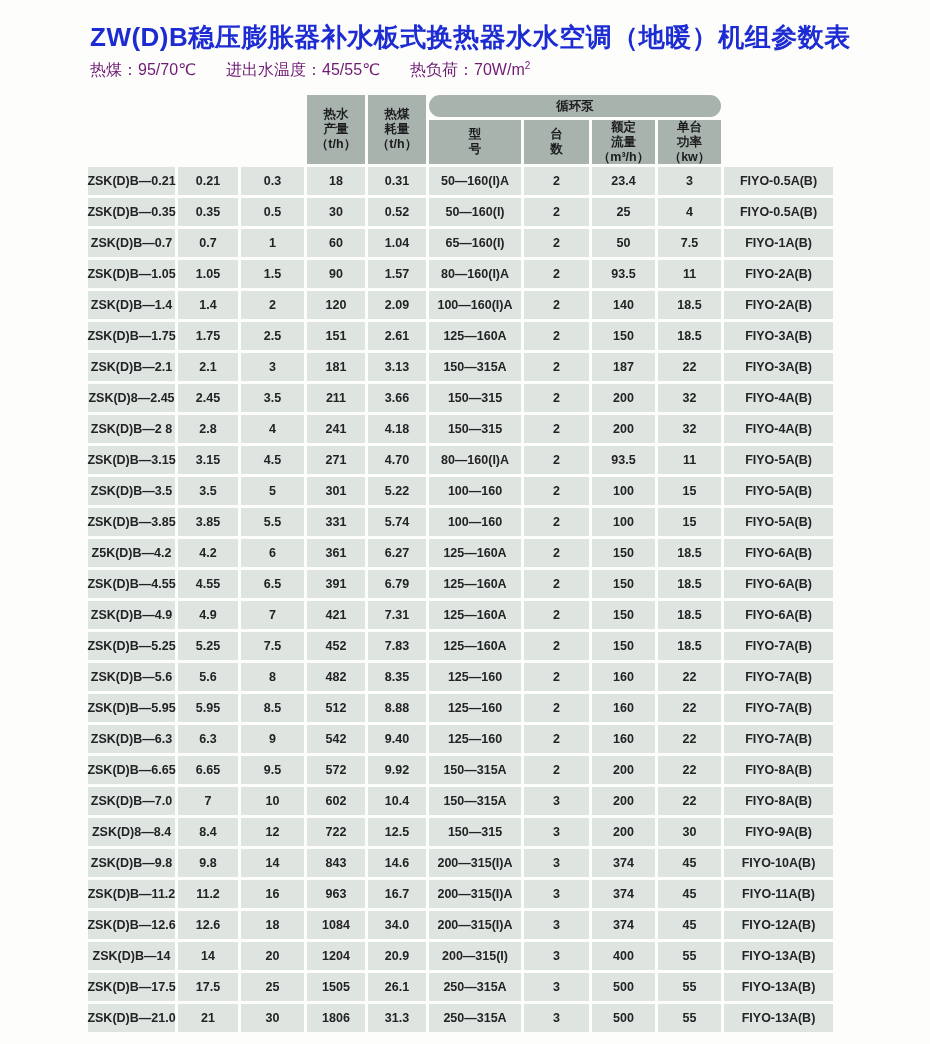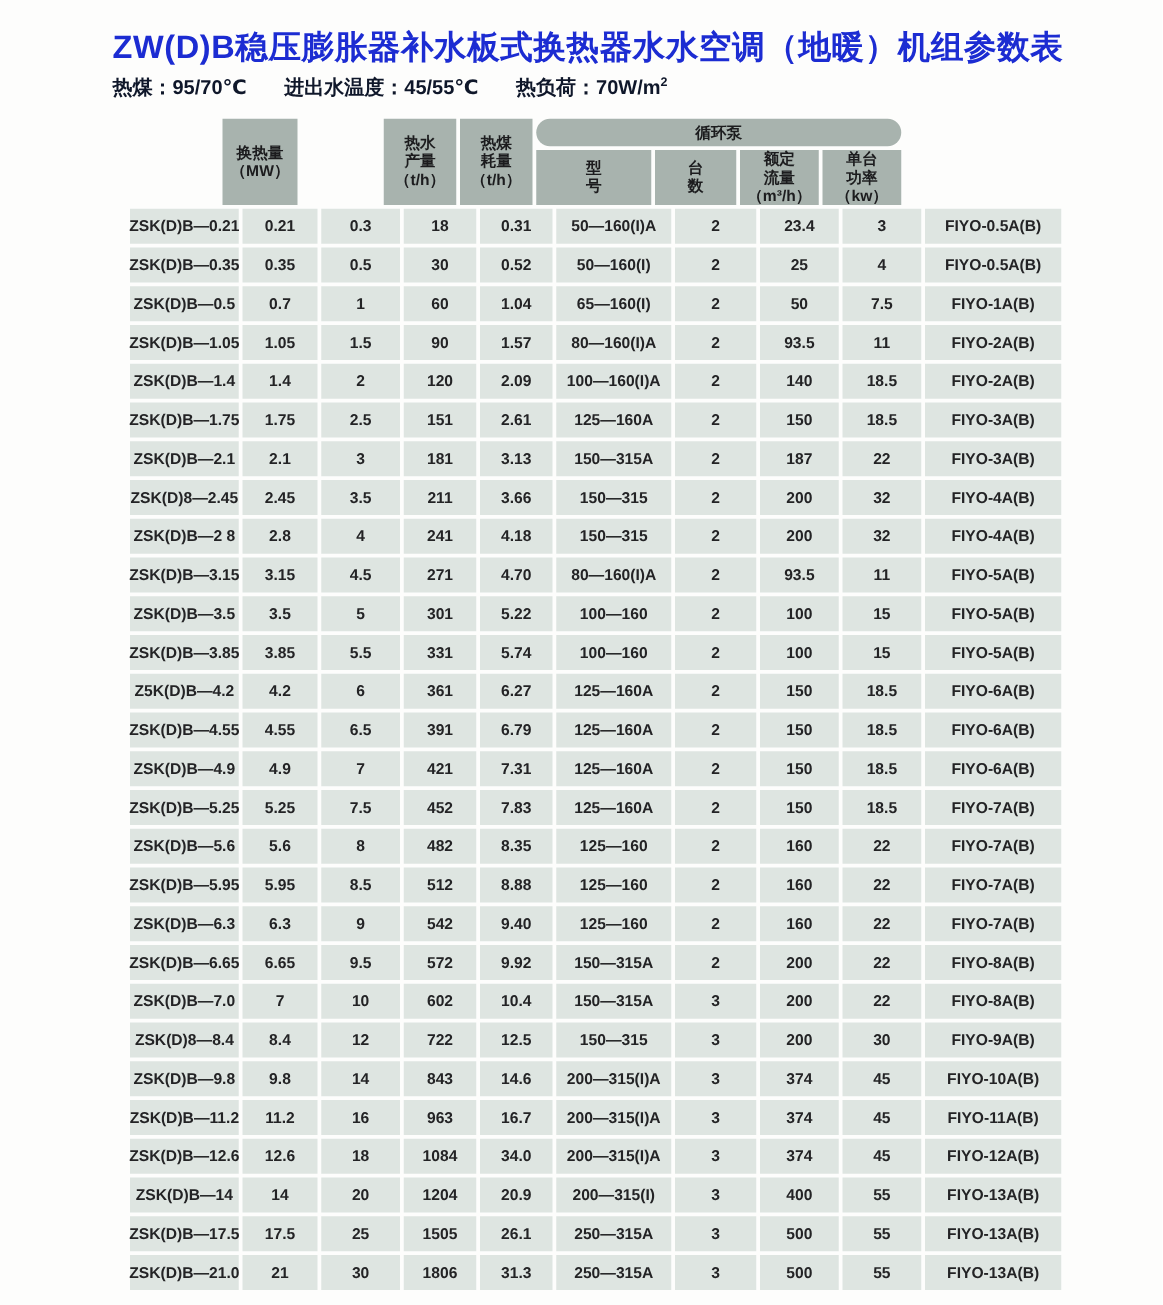--- a/index.html
+++ b/index.html
@@ -1,53 +1,51 @@
 <!DOCTYPE html>
 <html style="--title-color: #1c2cd2; --header-bg: #a8b3ae; --cell-bg: #dee5e1;"><head>
 <meta charset="utf-8">
 <style>
   html,body{margin:0;padding:0;background:#ffffff;}
   body{font-family:"Liberation Sans","DejaVu Sans",sans-serif;}
   .page{position:relative;width:930px;height:1044px;background:#fdfdfc;overflow:hidden;}
   .title{position:absolute;left:90px;top:20px;font-size:26px;font-weight:700;
          color:var(--title-color,#1c2cd2);letter-spacing:0.5px;white-space:nowrap;text-align:center;}
   .conditions{position:absolute;left:90px;top:60px;display:flex;gap:30px;
-              font-size:16px;font-weight:700;color:#0f172a;justify-content:flex-end;}
+              font-size:16px;font-weight:400;color:#701a75;justify-content:flex-end;}
   .conditions sup{font-size:10px;}
   .tbl{position:absolute;left:88px;top:95px;display:flex;flex-direction:column;gap:3px;}
   .cols{display:grid;grid-template-columns:87px 60px 63px 58px 58px 92px 65px 63px 63px 109px;
         column-gap:3px;}
   .hdr{grid-template-rows:22px 44px;row-gap:3px;}
   .hcell{background:var(--header-bg,#a8b3ae);color:#1c1c1e;font-size:12.5px;font-weight:700;
          display:flex;align-items:center;justify-content:center;text-align:center;
          white-space:pre-line;line-height:1.2;}
   .h-span2{grid-row:1 / span 2;}
   .h-group{grid-column:6 / span 4;grid-row:1;border-radius:11px;}
   .trow{display:grid;grid-template-columns:87px 60px 63px 58px 58px 92px 65px 63px 63px 109px;
-        column-gap:3px;height:28px;margin-left:16px;}
+        column-gap:3px;height:28px;}
   .cell{background:var(--cell-bg,#dee5e1);color:#232325;font-size:12.5px;font-weight:700;
         display:flex;align-items:center;justify-content:center;white-space:nowrap;}
 </style>
 </head>
 <body>
 
 <div class="page">
 
   <div class="title">ZW(D)B稳压膨胀器补水板式换热器水水空调（地暖）机组参数表</div>
 
   <div class="conditions">
     <span>热煤：95/70℃</span>
     <span>进出水温度：45/55℃</span>
     <span><span>热负荷：70W/m</span><sup>2</sup></span>
   </div>
 
   <div class="tbl">
     <div class="cols hdr">
-      <div class="hcell h-span2" style="grid-column:2">换热量
-（MW）</div>
       <div class="hcell h-span2" style="grid-column:4">热水
 产量
 （t/h）</div>
       <div class="hcell h-span2" style="grid-column:5">热煤
 耗量
 （t/h）</div>
       <div class="hcell h-group">循环泵</div>
       <div class="hcell" style="grid-column:6;grid-row:2">型
 号</div>
       <div class="hcell" style="grid-column:7;grid-row:2">台
@@ -78,21 +76,21 @@
           <div class="cell">0.5</div>
           <div class="cell">30</div>
           <div class="cell">0.52</div>
           <div class="cell">50—160(I)</div>
           <div class="cell">2</div>
           <div class="cell">25</div>
           <div class="cell">4</div>
           <div class="cell">FIYO-0.5A(B)</div>
         </div>
         <div class="trow">
-          <div class="cell">ZSK(D)B—0.5</div>
+          <div class="cell">ZSK(D)B—0.7</div>
           <div class="cell">0.7</div>
           <div class="cell">1</div>
           <div class="cell">60</div>
           <div class="cell">1.04</div>
           <div class="cell">65—160(I)</div>
           <div class="cell">2</div>
           <div class="cell">50</div>
           <div class="cell">7.5</div>
           <div class="cell">FIYO-1A(B)</div>
         </div>

